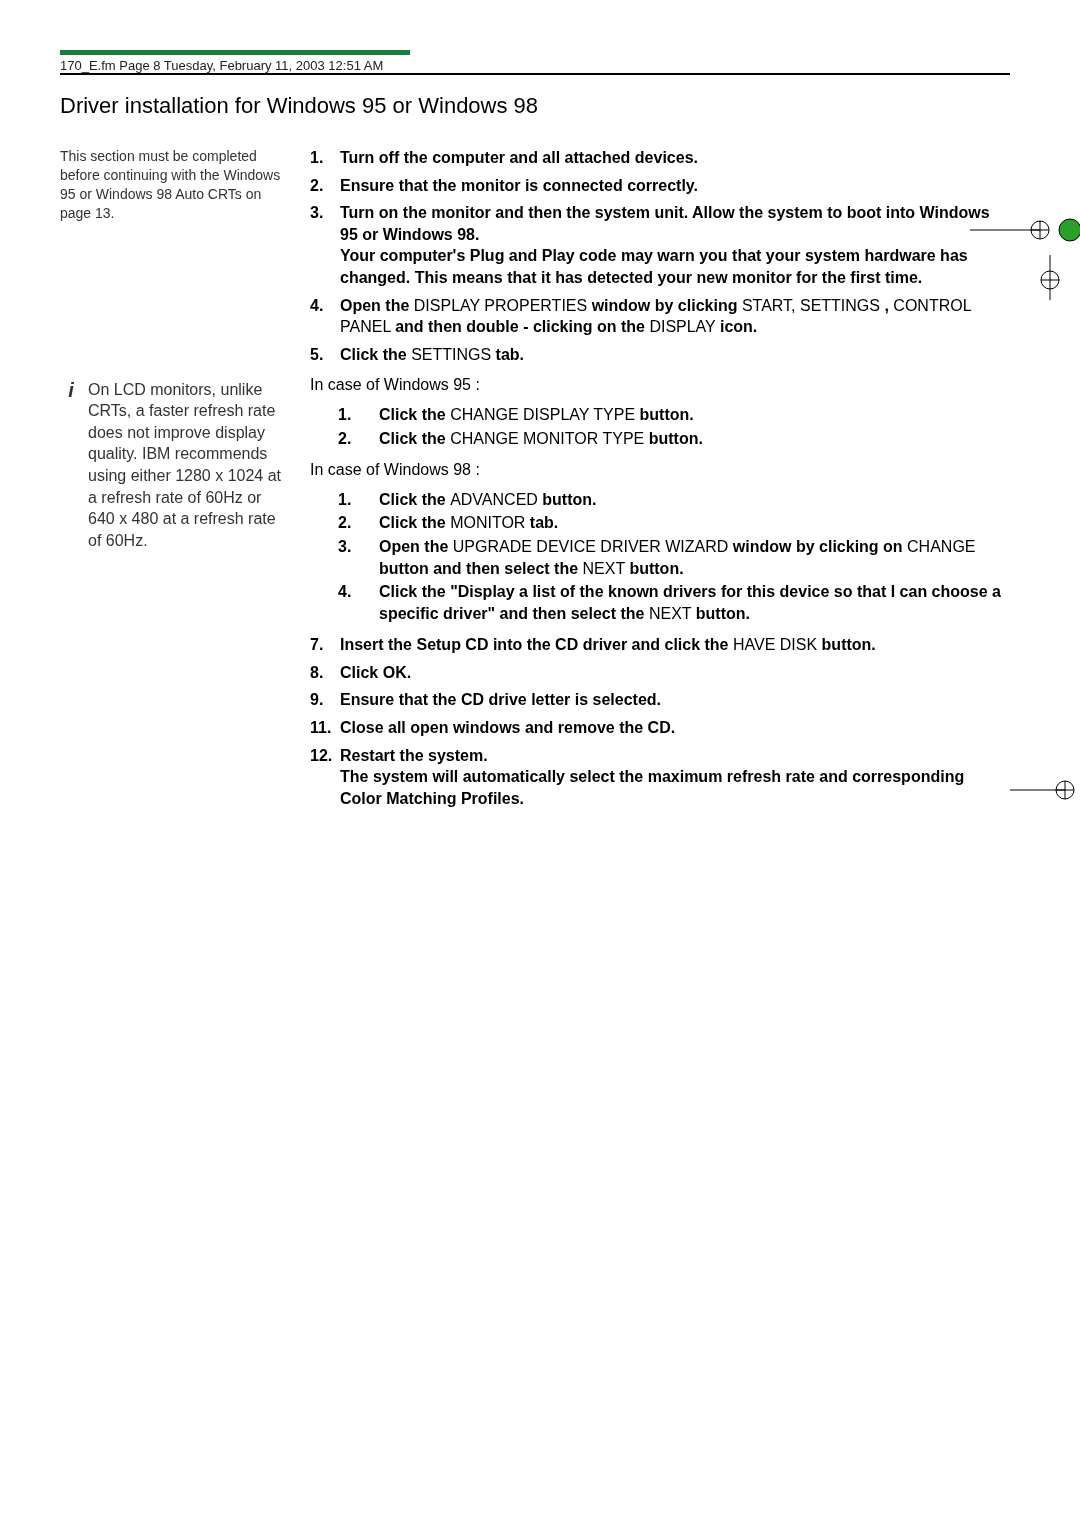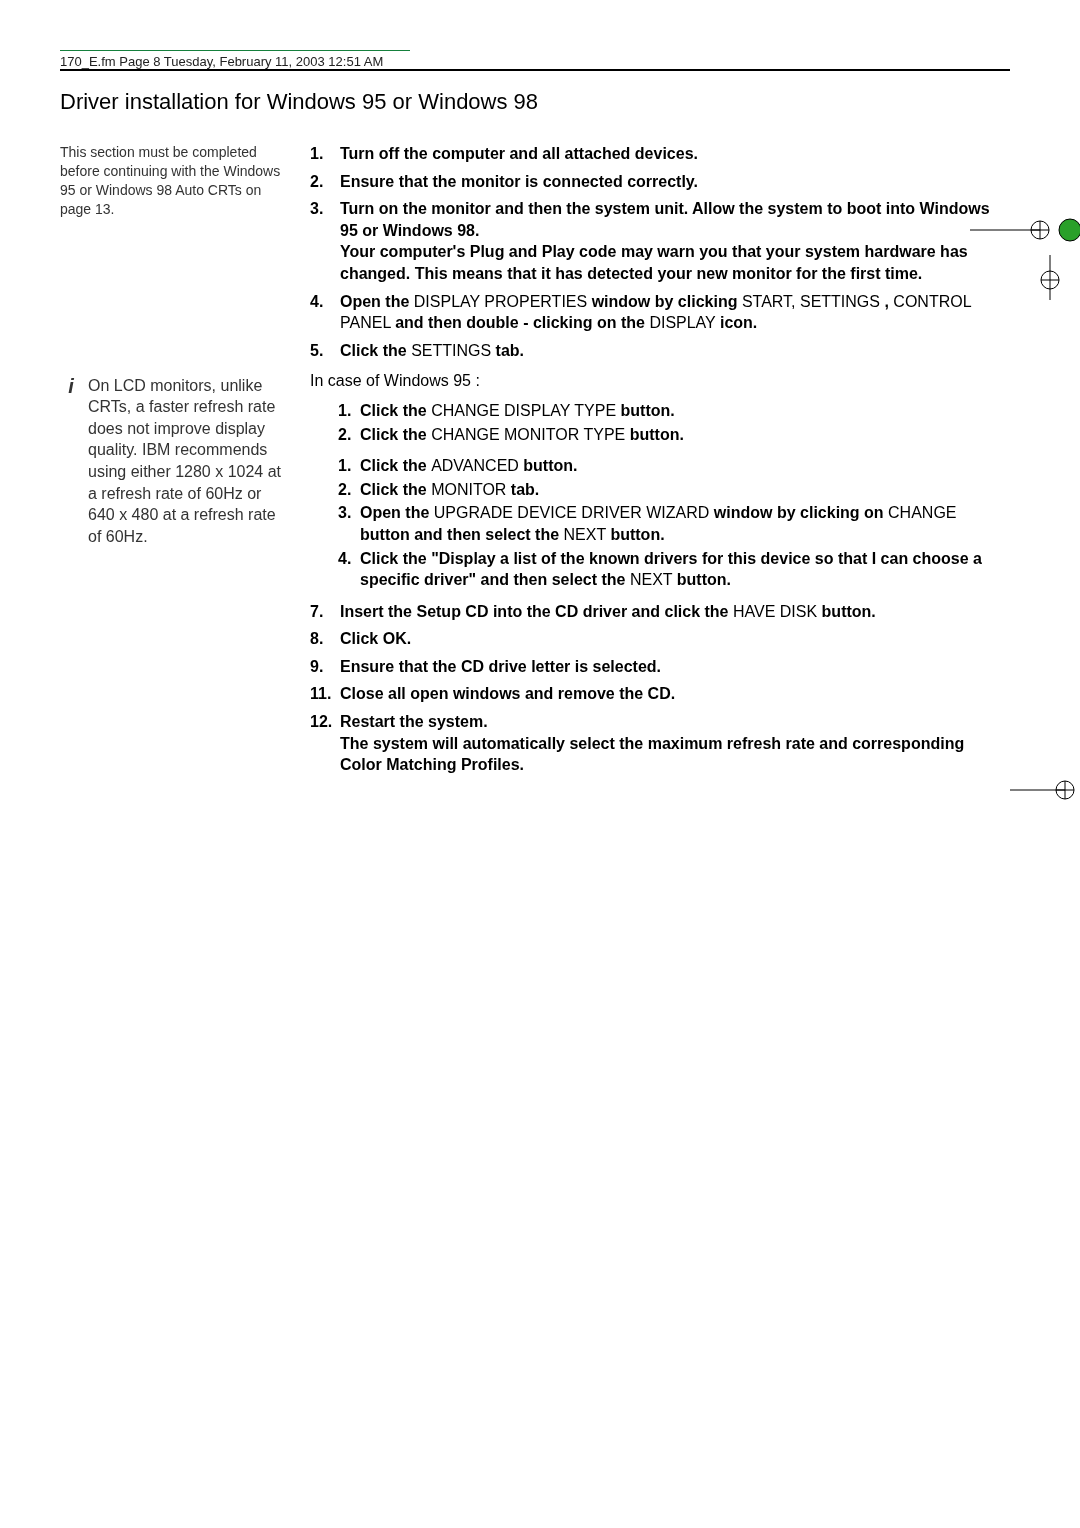--- a/index.html
+++ b/index.html
@@ -13,21 +13,21 @@
   .page {
     position: relative;
     width: 1080px;
     height: 1528px;
     box-sizing: border-box;
     padding: 50px 70px 60px 60px;
   }
   .running-head {
     font-size: 13px;
     color: #222;
-    border-top: 1px solid #15803d;
+    border-top: 5px solid #15803d;
     padding-top: 3px;
     width: 350px;
   }
   .title {
     font-size: 44px;
     font-weight: bold;
     margin-top: 60px;
     margin-bottom: 14px;
     letter-spacing: -0.5px;
   }
@@ -94,21 +94,21 @@
   }
   .bold { font-weight: bold; }
   .plain { font-weight: normal; }
   .case-head { margin: 9px 0 8px 0; }
   .sub-list { margin-left: 28px; margin-bottom: 10px; }
   .sub-step { display: flex; margin-bottom: 2px;}
   .sub-step > .num {
     width: 22px; flex: 0 0 22px;
     font-weight: bold;
   }
-  .sub-step > .body { flex: 1; }
+  .sub-step > .body { flex: 1; margin-left: 19px; }
   .regmark-set {
     position: absolute;
     width: 120px; height: 70px;
   }
   .reg-top { right: -10px; top: 200px; }
   .reg-mid { right: -10px; top: 760px; }
   svg { display: block; }
 </style>
 </head>
 <body>
@@ -218,20 +218,21 @@
           <div class="sub-step">
             <div class="num">2.</div>
             <div class="body">
               <span class="bold">Click the </span>
               <span class="plain">CHANGE MONITOR TYPE</span>
               <span class="bold"> button.</span>
             </div>
           </div>
         </div>
 
+        <div class="case-head">In case of Windows 98 :</div>
         <div class="sub-list">
           <div class="sub-step">
             <div class="num">1.</div>
             <div class="body">
               <span class="bold">Click the </span>
               <span class="plain">ADVANCED</span>
               <span class="bold"> button.</span>
             </div>
           </div>
           <div class="sub-step">

